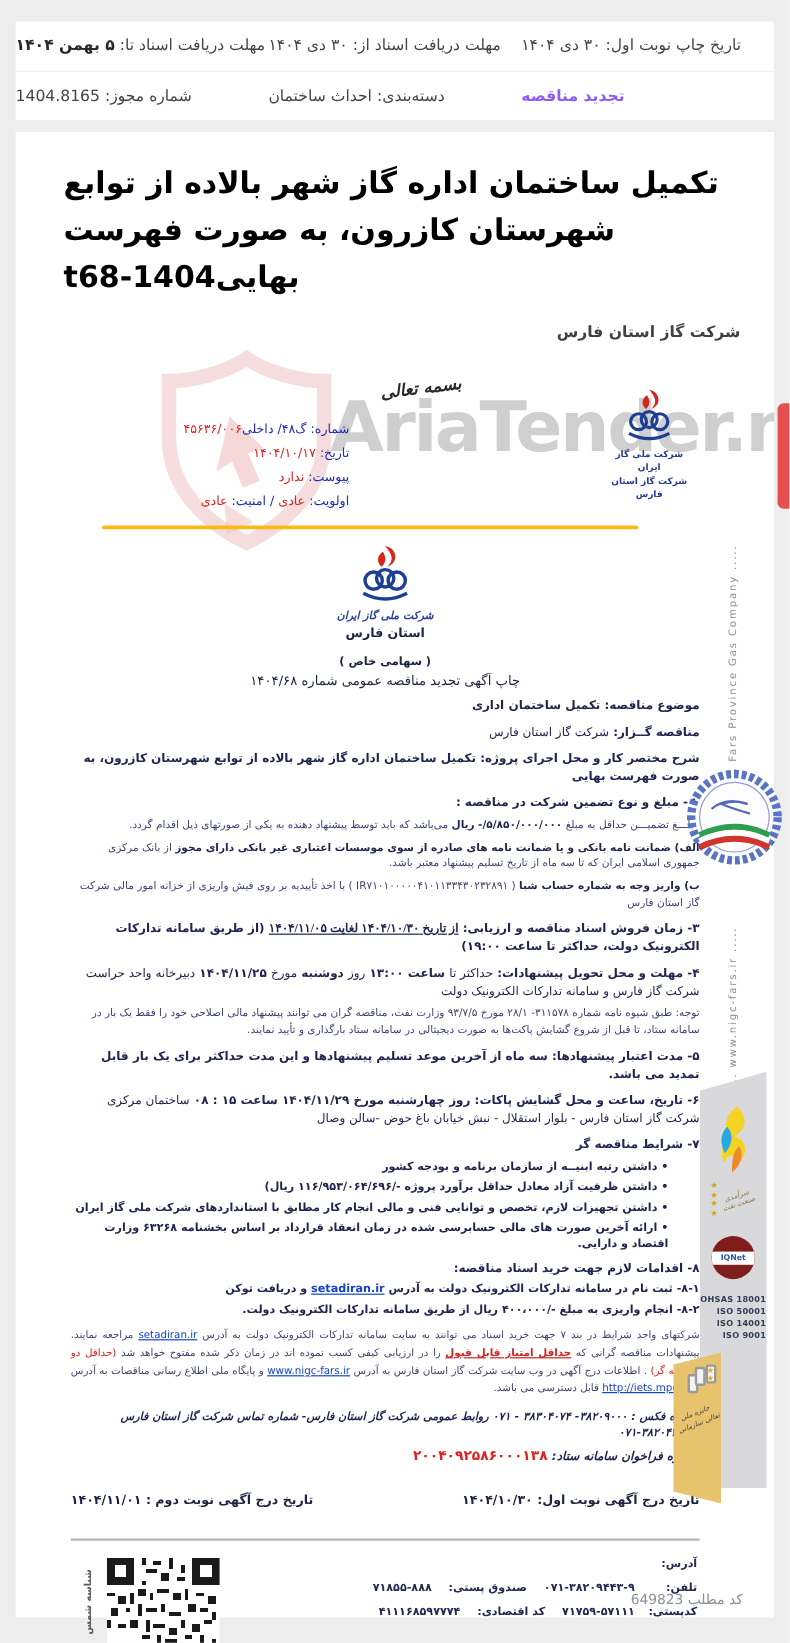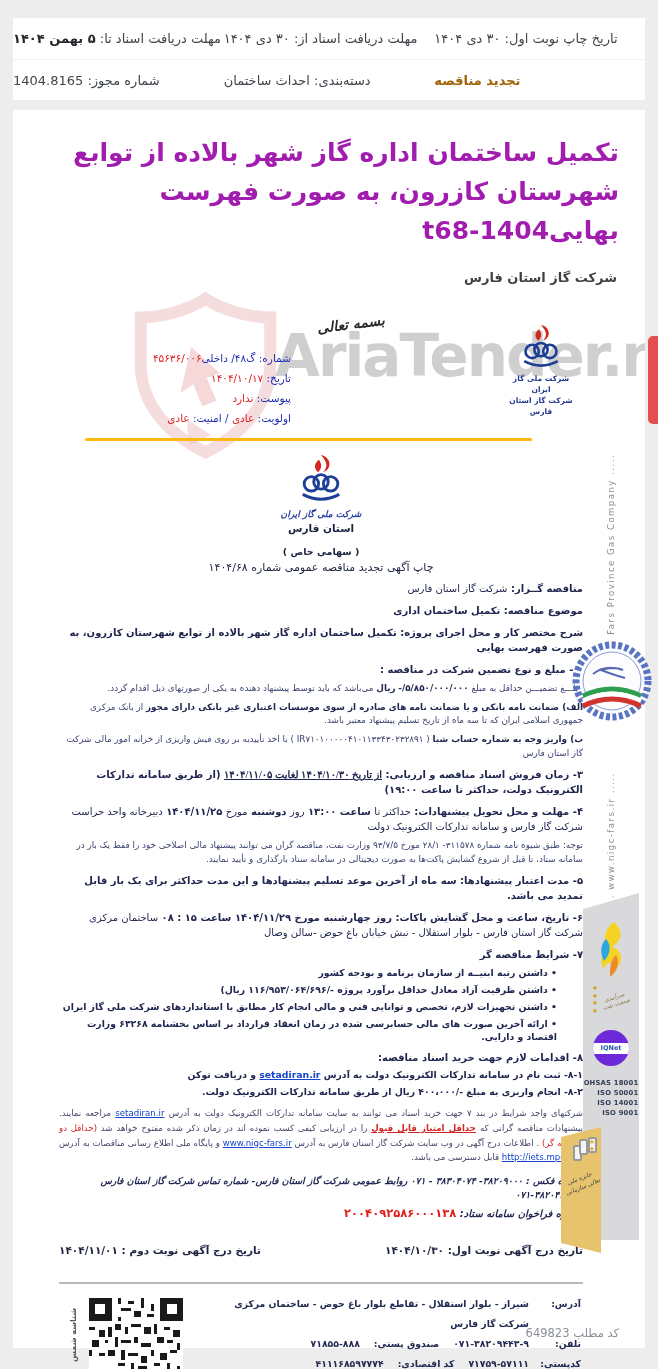--- a/index.html
+++ b/index.html
@@ -5,25 +5,25 @@
   * { box-sizing:border-box; margin:0; padding:0; }
   html,body { width:658px; height:1369px; }
   body { background:#ededee; font-family:"DejaVu Sans", sans-serif; position:relative; overflow:hidden; }
 
   
   .info-bar { position:absolute; top:18px; left:13px; right:13px; background:#fff; z-index:2; }
   .info-row { display:flex; flex-direction:row; direction:rtl; height:41px; align-items:center; font-size:13px; color:#40454b; }
   .info-row + .info-row { border-top:1px solid #f1f1f4; }
   .info-cell { flex:1; text-align:left; white-space:nowrap; }
   .info-cell b { color:#24272b; }
-  .badge-strong { font-weight:bold; color:#a16207; }
+  .badge-strong { font-weight:bold; color:#8b5cf6; }
 
   
   .card { position:absolute; top:110px; left:13px; right:13px; height:1238px; background:#fff; z-index:1; }
-  .page-title { direction:rtl; text-align:right; padding:24px 26px 0 40px; font-size:25px; font-weight:bold; color:#a21caf; line-height:1.55; }
+  .page-title { direction:rtl; text-align:left; padding:24px 26px 0 40px; font-size:25px; font-weight:bold; color:#000000; line-height:1.55; }
   .org-line { direction:rtl; text-align:right; padding:20px 28px 0 0; font-size:13px; color:#3f4245; font-weight:bold; }
 
   
   .wm-wrap { position:absolute; inset:0; overflow:hidden; z-index:0; pointer-events:none; }
   .wm-text { position:absolute; left:262px; top:212px; direction:ltr; font-size:58px; font-weight:bold; color:rgba(130,130,130,0.38); letter-spacing:-2px; white-space:nowrap; }
   .wm-shield { position:absolute; left:110px; top:180px; opacity:0.55; }
   .red-sliver { position:absolute; right:0; top:336px; width:10px; height:88px; background:#e45050; border-radius:5px 0 0 5px; z-index:6; }
 
   
   .letter { position:absolute; top:188px; left:0; right:0; bottom:50px; z-index:1; direction:rtl; padding:0 62px 0 46px; }
@@ -69,21 +69,21 @@
   .qr-box { position:absolute; left:30px; top:14px; width:94px; height:94px; }
   .qr-label { position:absolute; left:10px; top:24px; height:80px; writing-mode:vertical-rl; transform:rotate(180deg); font-size:8px; color:#555; font-weight:bold; letter-spacing:2px; }
 
   
   .vtext { position:absolute; writing-mode:vertical-rl; transform:rotate(180deg); font-size:8.5px; color:#8d8d92; letter-spacing:1.5px; direction:ltr; white-space:nowrap; z-index:3; }
   .vt-top { right:29px; top:335px; height:215px; }
   .vt-bottom { right:29px; top:610px; height:195px; }
   .seal { position:absolute; right:-8px; top:530px; z-index:3; }
   .ribbon { position:absolute; right:6px; top:783px; width:56px; height:347px; background:#d9d9db; clip-path:polygon(0 16px,100% 0,100% 100%,0 100%); z-index:3; display:flex; flex-direction:column; align-items:center; padding-top:28px; }
   .iso-block { margin-top:12px; text-align:right; font-size:6.8px; font-weight:bold; color:#323c55; line-height:1.5; letter-spacing:0.2px; }
-  .iqnet { margin-top:14px; width:36px; height:36px; border-radius:50%; background:#6d28d9; position:relative; overflow:hidden; }
+  .iqnet { margin-top:14px; width:36px; height:36px; border-radius:50%; background:#7f1d1d; position:relative; overflow:hidden; }
   .iqnet .band { position:absolute; left:0; right:0; top:13px; height:11px; background:#fff; display:flex; align-items:center; justify-content:center; font-size:6.5px; font-weight:bold; color:#2b57a8; }
   .stars-cal { margin-top:6px; display:flex; direction:ltr; align-items:center; }
   .stars-col { display:flex; flex-direction:column; font-size:7px; color:#d4a017; line-height:1.1; }
   .ribbon-cal { font-size:6px; font-style:italic; color:#8a7b4a; transform:rotate(-18deg); margin-left:2px; max-width:30px; text-align:center; }
   .gold-fold { position:absolute; right:44px; top:1017px; width:40px; height:126px; background:#e7c36e; clip-path:polygon(0 10px,100% 0,100% 100%,0 calc(100% - 10px)); z-index:4; display:flex; flex-direction:column; align-items:center; padding-top:12px; }
   .award-glyph { position:relative; width:16px; height:26px; }
   .award-glyph span { position:absolute; border:2px solid #9a9a9a; background:#f4f4f4; width:9px; height:16px; border-radius:2px; }
   .award-glyph .g1 { left:0; top:6px; }
   .award-glyph .g2 { left:6px; top:0; }
   .award-stars { position:absolute; right:-8px; top:-2px; color:#e3a922; font-size:7px; line-height:1; }
@@ -189,25 +189,25 @@
         <circle cx="22" cy="29" r="7.5" fill="none" stroke="#1d3f96" stroke-width="3"></circle>
         <circle cx="32" cy="31" r="7.5" fill="none" stroke="#1d3f96" stroke-width="3"></circle>
         <path d="M3 42 Q22 52 41 42" fill="none" stroke="#1d3f96" stroke-width="3"></path>
       </svg>
       <div class="cal">شرکت ملی گاز ایران</div>
       <div class="prov">استان فارس</div>
       <div class="typ">( سهامی خاص )</div>
       <div class="notice">چاپ آگهی تجدید مناقصه عمومی شماره ۱۴۰۴/۶۸</div>
     </div>
 
+    <div class="l-main">موضوع مناقصه: تکمیل ساختمان اداری</div>
     <div class="l-main">
       <span>مناقصه گــزار:</span>
       <span style="font-weight:normal">شرکت گاز استان فارس</span>
     </div>
-    <div class="l-main">موضوع مناقصه: تکمیل ساختمان اداری</div>
     <div class="l-main">شرح مختصر کار و محل اجرای پروژه: تکمیل ساختمان اداره گاز شهر بالاده از توابع شهرستان کازرون، به صورت فهرست بهایی</div>
     <div class="l-main">۲ - مبلغ و نوع تضمین شرکت در مناقصه :</div>
 
     <div class="l-sub">
       <span>مبلـــغ تضمیـــن حداقل به مبلغ</span>
       <b class="red">۵/۸۵۰/۰۰۰/۰۰۰/-</b>
       <b>ریال</b>
       <span>می‌باشد که باید توسط پیشنهاد دهنده به یکی از صورتهای ذیل اقدام گردد.</span>
     </div>
     <div class="l-sub">
@@ -278,21 +278,20 @@
     </div>
 
     <div class="dates-row">
       <span>تاریخ درج آگهی نوبت اول: ۱۴۰۴/۱۰/۳۰</span>
       <span>تاریخ درج آگهی نوبت دوم : ۱۴۰۴/۱۱/۰۱</span>
     </div>
 
     <div class="contact">
       <div class="c-row">
         <span class="c-lab">آدرس:</span>
-        <span class="c-wide">شیراز - بلوار استقلال - تقاطع بلوار باغ حوض - ساختمان مرکزی شرکت گاز فارس</span>
       </div>
       <div class="c-row">
         <span class="c-lab">تلفن:</span>
         <span class="c-val">۰۷۱-۳۸۲۰۹۴۴۳-۹</span>
         <span class="c-val">صندوق پستی:</span>
         <span class="c-val">۷۱۸۵۵-۸۸۸</span>
       </div>
       <div class="c-row">
         <span class="c-lab">کدپستی:</span>
         <span class="c-val">۷۱۷۵۹-۵۷۱۱۱</span>

